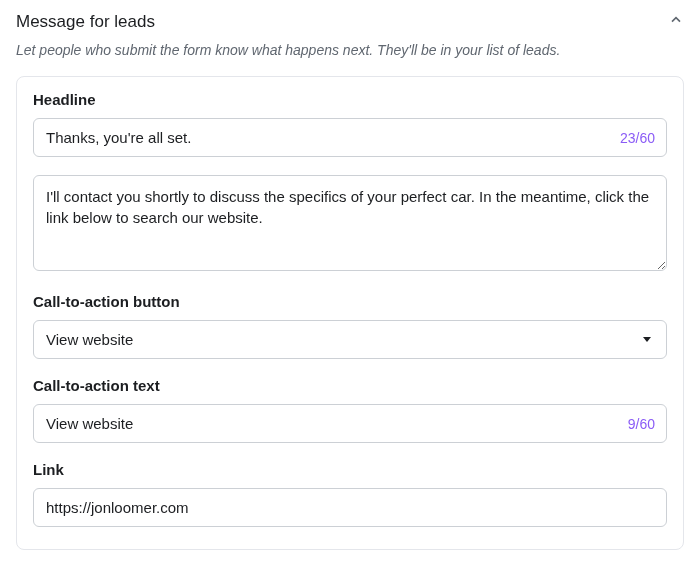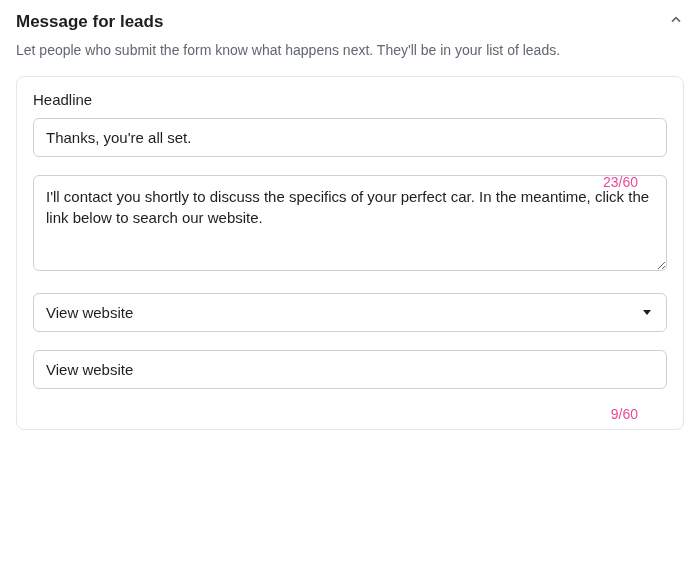--- a/index.html
+++ b/index.html
@@ -10,68 +10,68 @@
       padding: 12px 16px 20px 16px;
       color: #1c1e21;
     }
     .header-row {
       display: flex;
       align-items: center;
       justify-content: space-between;
     }
     .section-title {
       font-size: 17px;
-      font-weight: 700;
+      font-weight: 400;
       color: #1c1e21;
     }
     .chevron-up {
       width: 16px;
       height: 16px;
       color: #606770;
     }
     .section-desc {
       font-size: 14px;
       color: #606770;
       margin-top: 10px;
       margin-bottom: 18px;
+      font-style: italic;
     }
     .card {
       border: 1px solid #e4e6eb;
       border-radius: 8px;
       padding: 14px 16px 22px 16px;
     }
     .field-label {
       font-size: 15px;
-      font-weight: 400;
+      font-weight: 700;
       color: #1c1e21;
       margin-bottom: 10px;
     }
     .text-input, .textarea-input, .select-input {
       width: 100%;
       border: 1px solid #ccd0d5;
       border-radius: 6px;
       padding: 10px 12px;
       font-size: 15px;
       font-family: inherit;
       color: #1c1e21;
       background: #fff;
       outline: none;
     }
     .input-wrapper {
       position: relative;
     }
     .char-count {
       position: absolute;
-      right: 29px;
+      right: 12px;
       top: 50%;
       transform: translateY(-50%);
       font-size: 14px;
-      color: #ec4899;
+      color: #8b5cf6;
       pointer-events: none;
-      margin-top: 44px;
     }
     .text-input.with-count {
       padding-right: 70px;
     }
     .textarea-input {
       resize: both;
       height: 96px;
       line-height: 1.4;
     }
     .field-group {
@@ -114,33 +114,37 @@
       <input type="text" class="text-input with-count" value="Thanks, you're all set." style="">
       <span class="char-count">23/60</span>
     </div>
   </div>
 
   <div class="field-group">
     <textarea class="textarea-input" style="">I'll contact you shortly to discuss the specifics of your perfect car. In the meantime, click the link below to search our website.</textarea>
   </div>
 
   <div class="field-group">
+    <div class="field-label">Call-to-action button</div>
     <div class="select-wrapper">
       <div class="select-input">View website</div>
       <span class="select-caret">
         <svg width="12" height="12" viewBox="0 0 12 12">
             <polygon points="2,4 10,4 6,9" fill="currentColor"></polygon>
           </svg>
       </span>
     </div>
   </div>
 
   <div class="field-group">
+    <div class="field-label">Call-to-action text</div>
     <div class="input-wrapper">
       <input type="text" class="text-input with-count" value="View website" style="">
       <span class="char-count">9/60</span>
     </div>
   </div>
 
   <div class="field-group">
+    <div class="field-label">Link</div>
+    <input type="text" class="text-input" value="https://jonloomer.com" style="">
   </div>
 
 </div>
 
 </body></html>

